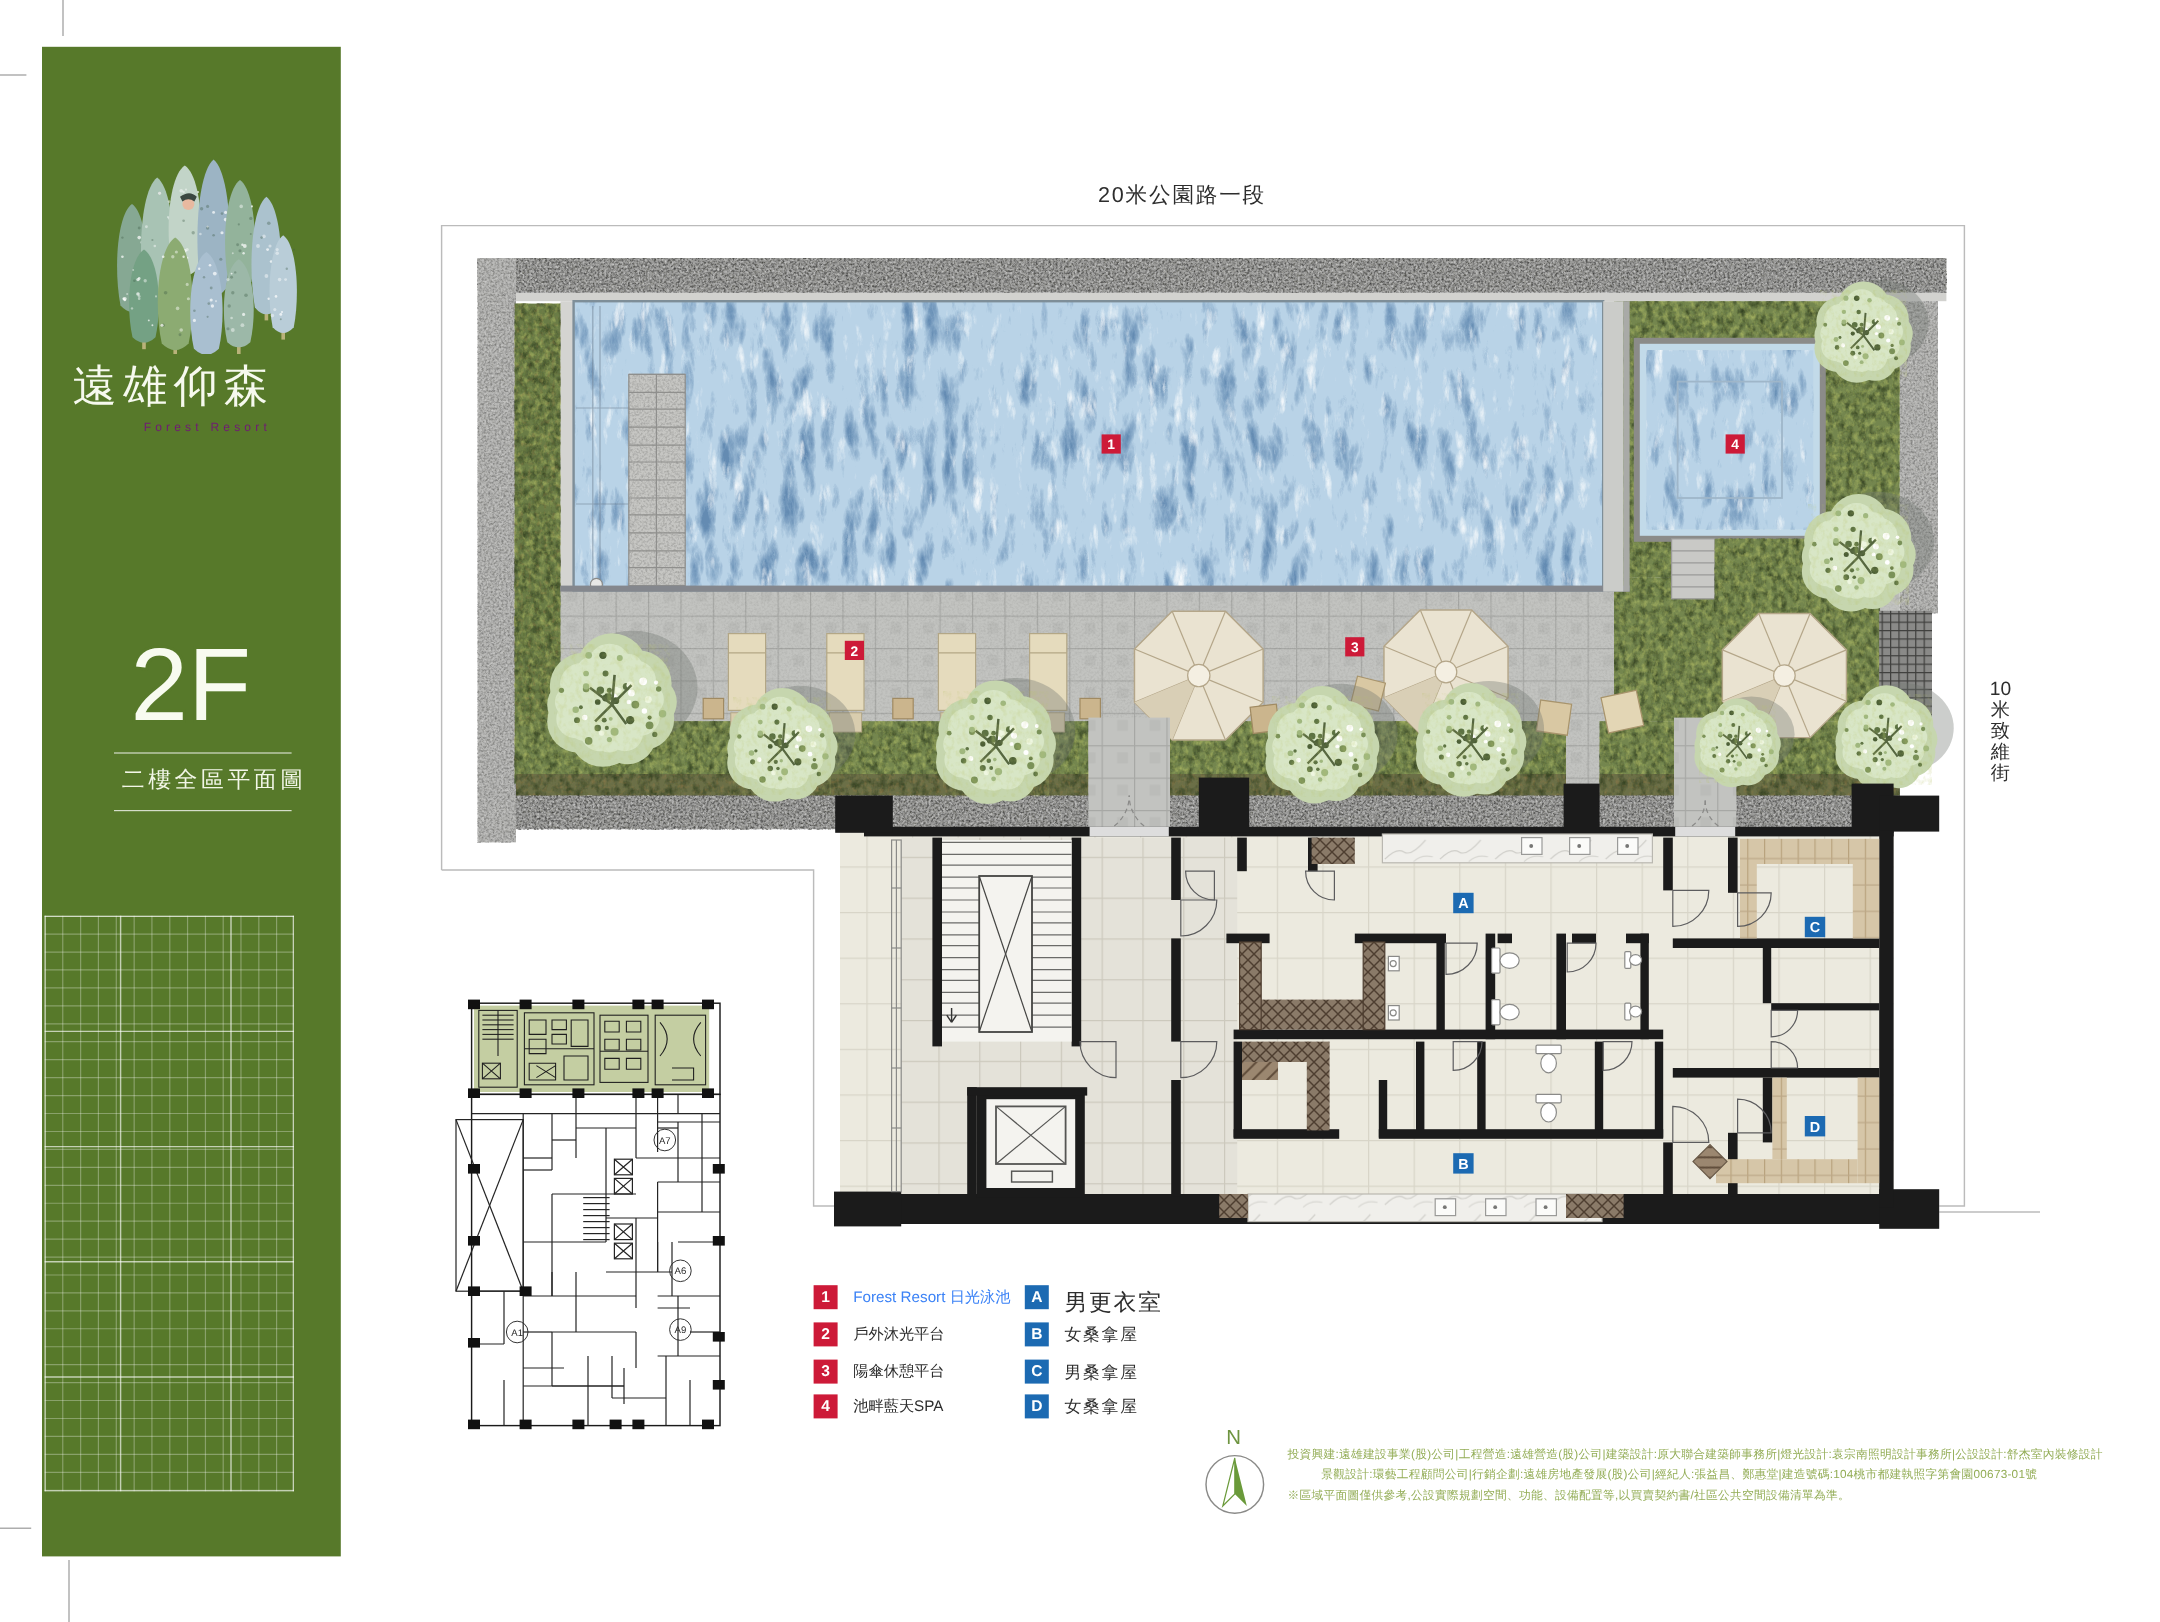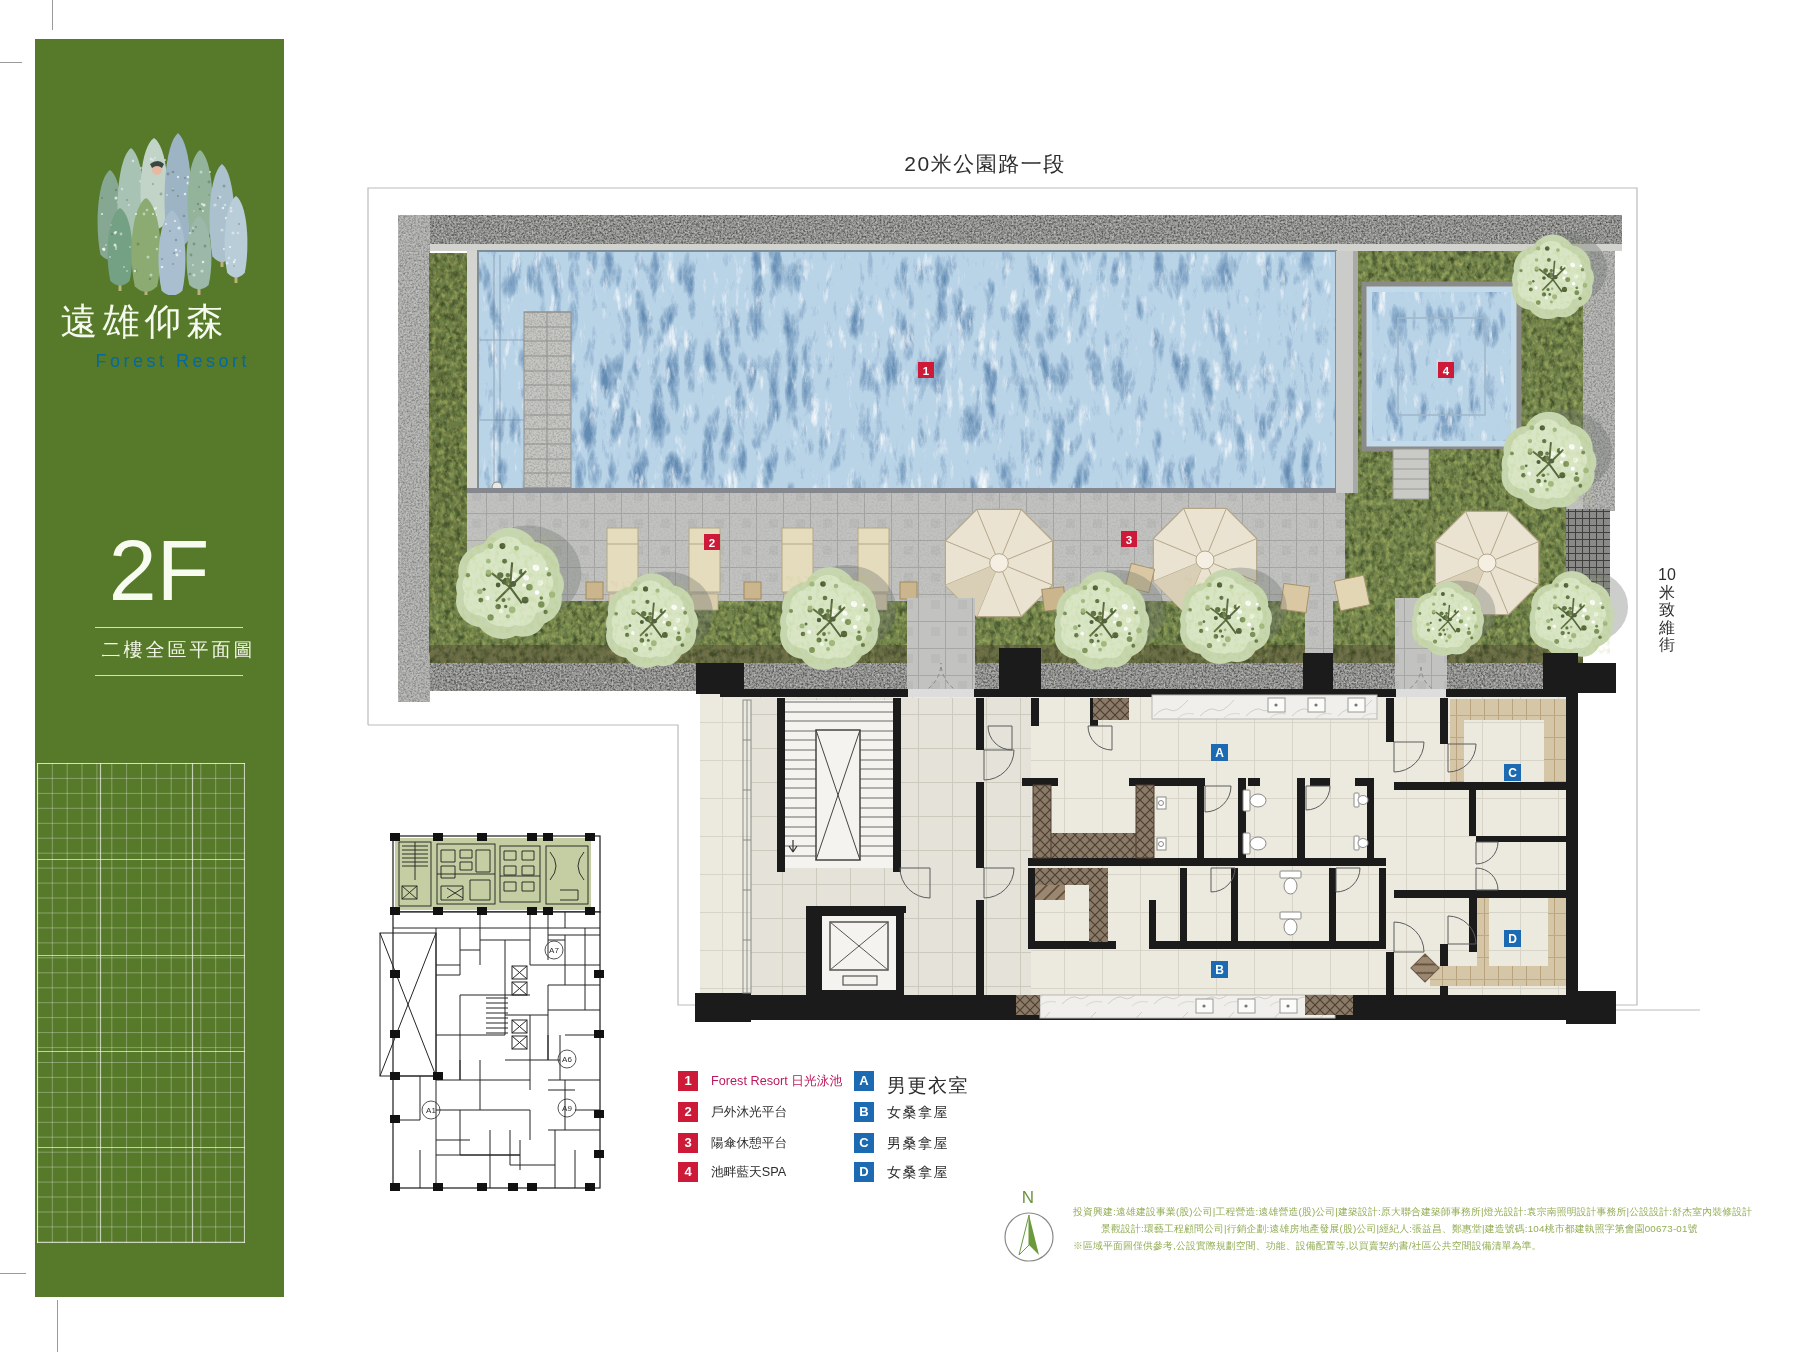--- a/index.html
+++ b/index.html
@@ -1030,21 +1030,21 @@
         <circle cx="239" cy="224" r="1.0" fill="rgba(60,90,70,0.35)"></circle>
         <circle cx="245" cy="208" r="0.8" fill="rgba(60,90,70,0.35)"></circle>
         <circle cx="231" cy="211" r="1.5" fill="rgba(255,255,255,0.45)"></circle>
         <circle cx="157" cy="170" r="5" fill="#e8b9a0"></circle>
         <path d="M150 164 q8 -6 14 0 l-2 4 q-5 -4 -10 0 z" fill="#3a4740"></path>
       </g>
     </svg>
 
 <div class="abs" style="left:35px;top:297px;width:214px;text-align:center;color:#f6f9ee;font-size:37px;letter-spacing:5px;font-weight:500;text-indent:5px;">遠雄仰森</div>
 
-<div class="abs" style="left:35px;top:351px;width:272px;text-align:center;color:#0369a1;font-size:18px;letter-spacing:3.5px;text-indent:3.5px;">Forest Resort</div>
+<div class="abs" style="left:35px;top:351px;width:272px;text-align:center;color:#701a75;font-size:10px;letter-spacing:3.5px;text-indent:3.5px;">Forest Resort</div>
 
 <svg class="abs" style="left:35px;top:524px;" width="249" height="92" viewBox="0 0 249 92">
       <text x="124" y="76" font-size="86" text-anchor="middle" fill="#f8fbf0" stroke="#57792a" stroke-width="5" paint-order="stroke" font-family="Liberation Sans">2F</text>
     </svg>
 
 <div class="abs" style="left:95px;top:627px;width:148px;height:1px;background:rgba(255,255,255,.75);"></div>
 
 <div class="abs" style="left:35px;top:637px;width:284px;text-align:center;color:#f2f6e7;font-size:19px;letter-spacing:3px;text-indent:3px;">二樓全區平面圖</div>
 
 <div class="abs" style="left:95px;top:675px;width:148px;height:1px;background:rgba(255,255,255,.75);"></div>
@@ -1108,21 +1108,21 @@
         <line x1="0" y1="0.5" x2="208" y2="0.5"></line>
         <line x1="0" y1="96.5" x2="208" y2="96.5"></line>
         <line x1="0" y1="192.5" x2="208" y2="192.5"></line>
         <line x1="0" y1="288.5" x2="208" y2="288.5"></line>
         <line x1="0" y1="384.5" x2="208" y2="384.5"></line>
         <line x1="0" y1="479.5" x2="208" y2="479.5"></line>
       </g>
     </svg>
 
 <div class="abs" style="left:678px;top:1071px;width:20px;height:20px;background:#cd1a38;color:#fff;font-size:13px;font-weight:bold;text-align:center;line-height:20px;">1</div>
-<div class="abs" style="left:711px;top:1073px;font-size:12.7px;color:#be185d;letter-spacing:0px;">Forest Resort 日光泳池</div>
+<div class="abs" style="left:711px;top:1073px;font-size:12.7px;color:#3b82f6;letter-spacing:0px;">Forest Resort 日光泳池</div>
 
 <div class="abs" style="left:678px;top:1102px;width:20px;height:20px;background:#cd1a38;color:#fff;font-size:13px;font-weight:bold;text-align:center;line-height:20px;">2</div>
 <div class="abs" style="left:711px;top:1104px;font-size:12.7px;color:#2d2d2d;letter-spacing:0px;">戶外沐光平台</div>
 
 <div class="abs" style="left:678px;top:1133px;width:20px;height:20px;background:#cd1a38;color:#fff;font-size:13px;font-weight:bold;text-align:center;line-height:20px;">3</div>
 <div class="abs" style="left:711px;top:1135px;font-size:12.7px;color:#2d2d2d;letter-spacing:0px;">陽傘休憩平台</div>
 
 <div class="abs" style="left:678px;top:1162px;width:20px;height:20px;background:#cd1a38;color:#fff;font-size:13px;font-weight:bold;text-align:center;line-height:20px;">4</div>
 <div class="abs" style="left:711px;top:1164px;font-size:12.7px;color:#2d2d2d;letter-spacing:0px;">池畔藍天SPA</div>
 
@@ -1131,21 +1131,21 @@
 
 <div class="abs" style="left:854px;top:1102px;width:20px;height:20px;background:#1c6ab2;color:#fff;font-size:13px;font-weight:bold;text-align:center;line-height:20px;">B</div>
 <div class="abs" style="left:887px;top:1104px;font-size:14px;color:#2d2d2d;letter-spacing:1.5px;">女桑拿屋</div>
 
 <div class="abs" style="left:854px;top:1133px;width:20px;height:20px;background:#1c6ab2;color:#fff;font-size:13px;font-weight:bold;text-align:center;line-height:20px;">C</div>
 <div class="abs" style="left:887px;top:1135px;font-size:14px;color:#2d2d2d;letter-spacing:1.5px;">男桑拿屋</div>
 
 <div class="abs" style="left:854px;top:1162px;width:20px;height:20px;background:#1c6ab2;color:#fff;font-size:13px;font-weight:bold;text-align:center;line-height:20px;">D</div>
 <div class="abs" style="left:887px;top:1164px;font-size:14px;color:#2d2d2d;letter-spacing:1.5px;">女桑拿屋</div>
 
-<div class="abs" style="left:820px;top:150px;width:330px;text-align:center;font-size:21px;color:#2d2d2d;letter-spacing:1.5px;">20米公園路一段</div>
+<div class="abs" style="left:820px;top:150px;width:330px;text-align:center;font-size:18px;color:#2d2d2d;letter-spacing:1.5px;">20米公園路一段</div>
 
 <div class="abs" style="left:1652px;top:566px;width:30px;text-align:center;font-size:16px;color:#2d2d2d;line-height:17.5px;">10<br>米<br>致<br>維<br>街</div>
 
 <svg class="abs" style="left:995px;top:1185px;" width="70" height="85" viewBox="0 0 70 85">
       <text x="33" y="18" font-size="17" fill="#6e9440" text-anchor="middle" font-family="Liberation Sans">N</text>
       <circle cx="34" cy="52" r="24" fill="none" stroke="#8a8a88" stroke-width="1.2"></circle>
       <polygon points="34,30 44,70 34,60" fill="#6a9a3a"></polygon>
       <polygon points="34,30 24,70 34,60" fill="#ffffff" stroke="#6a9a3a" stroke-width="1"></polygon>
     </svg>
 

